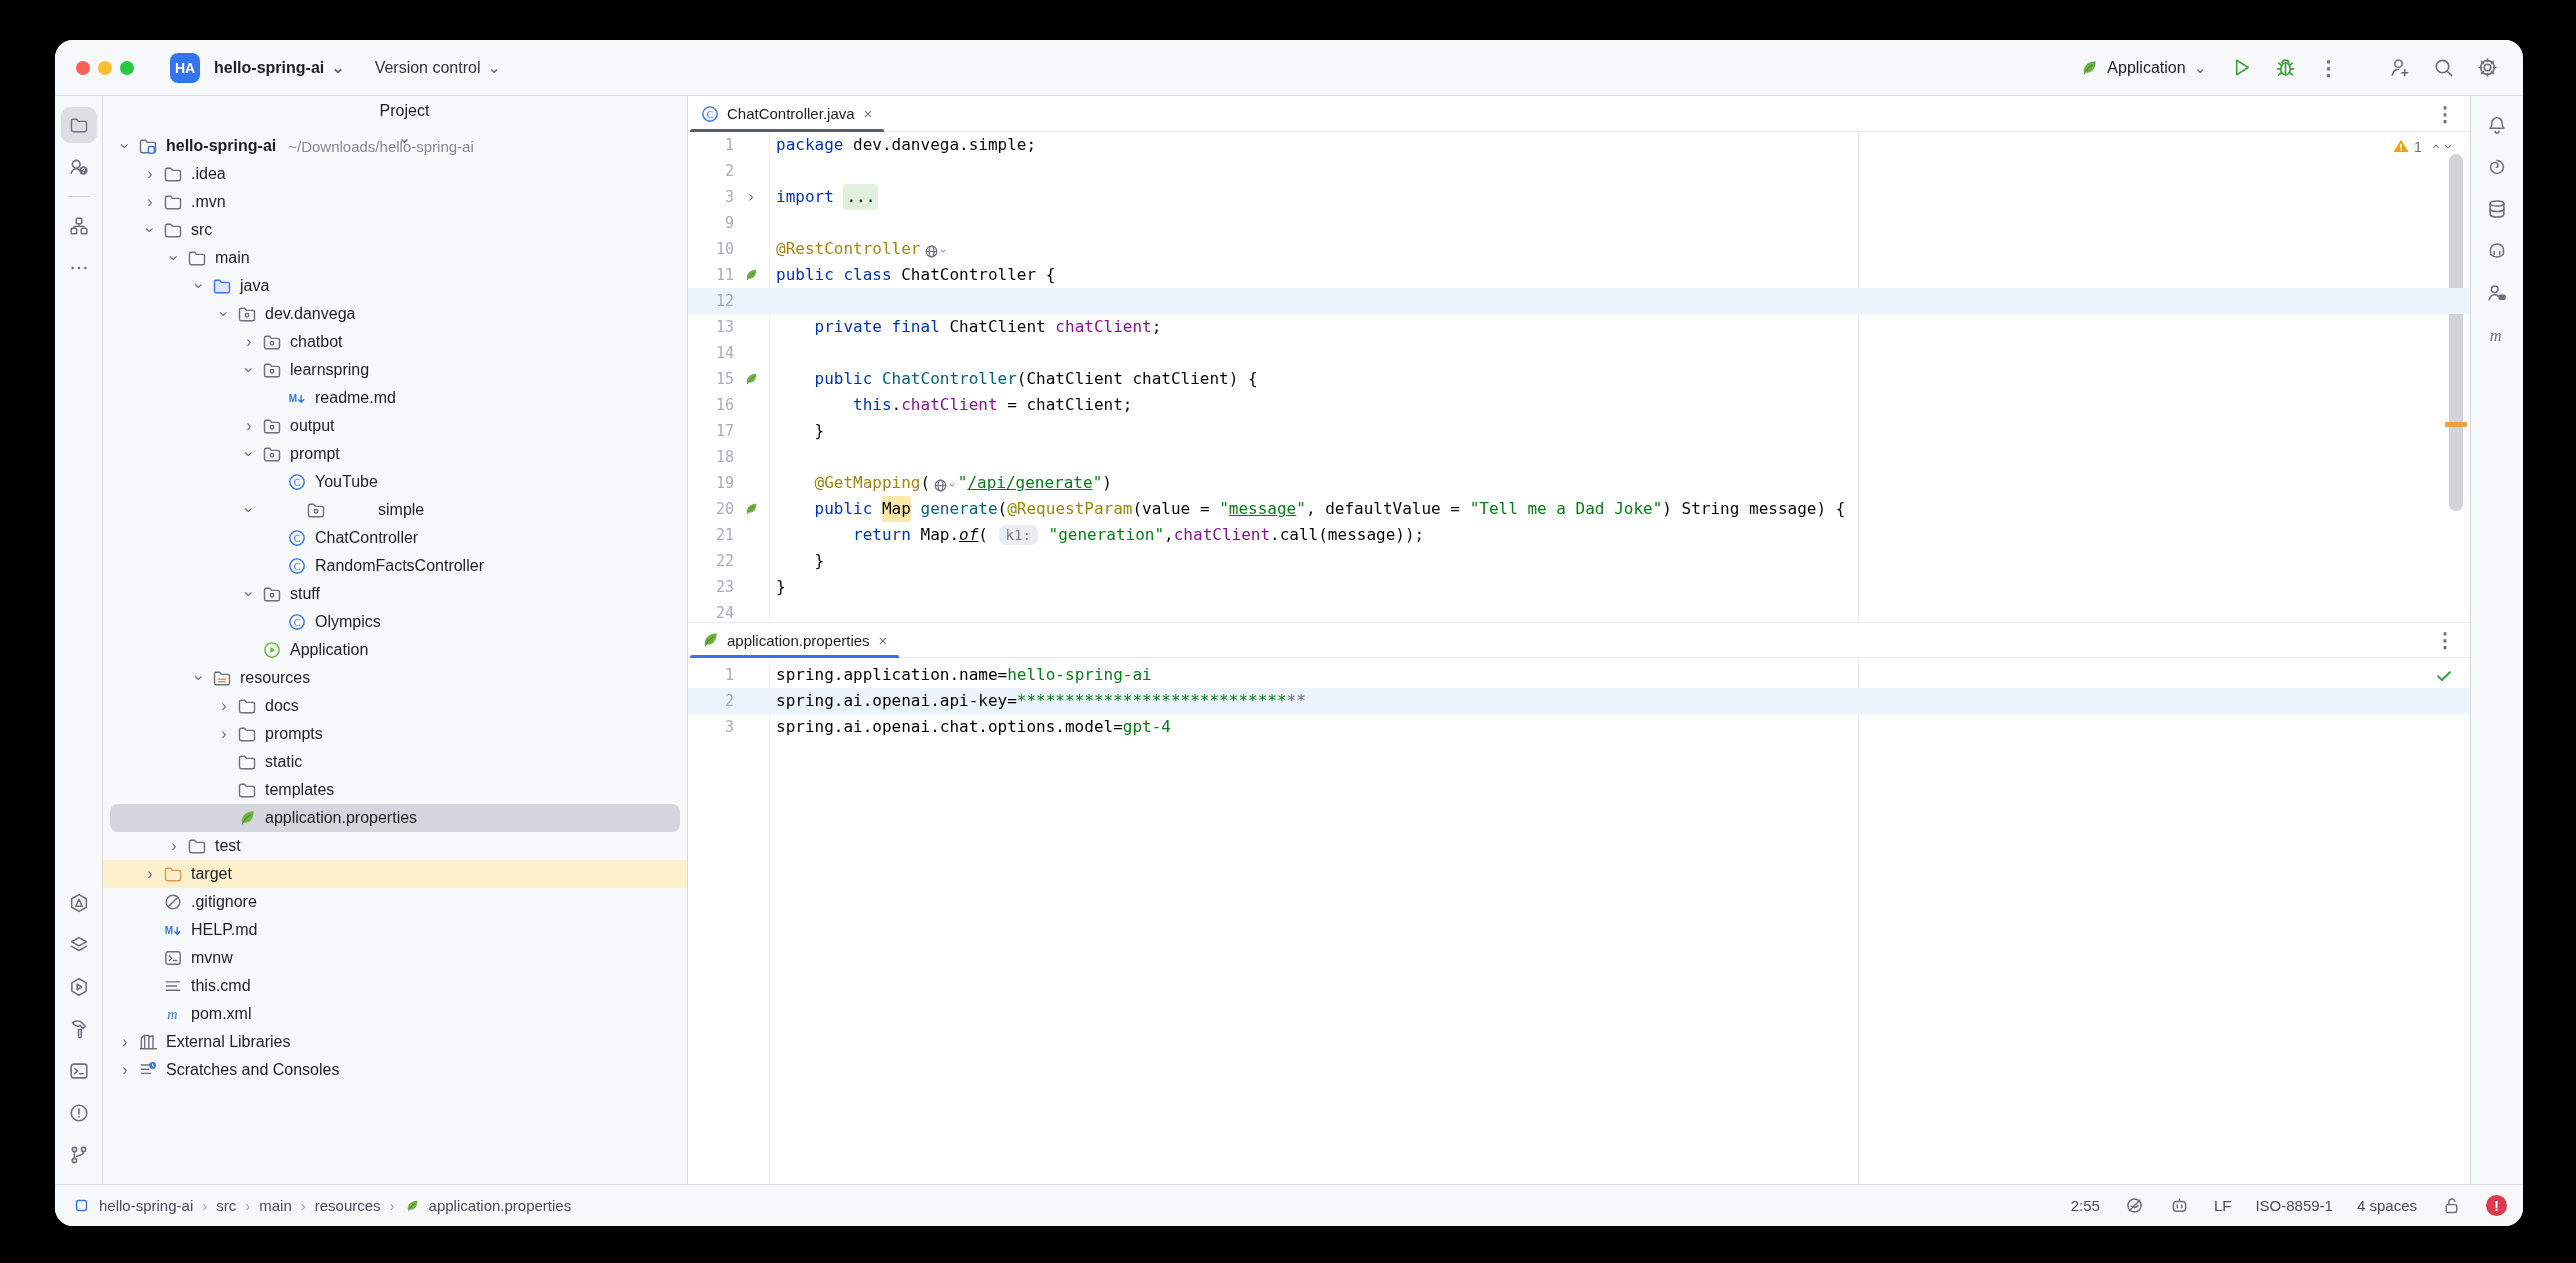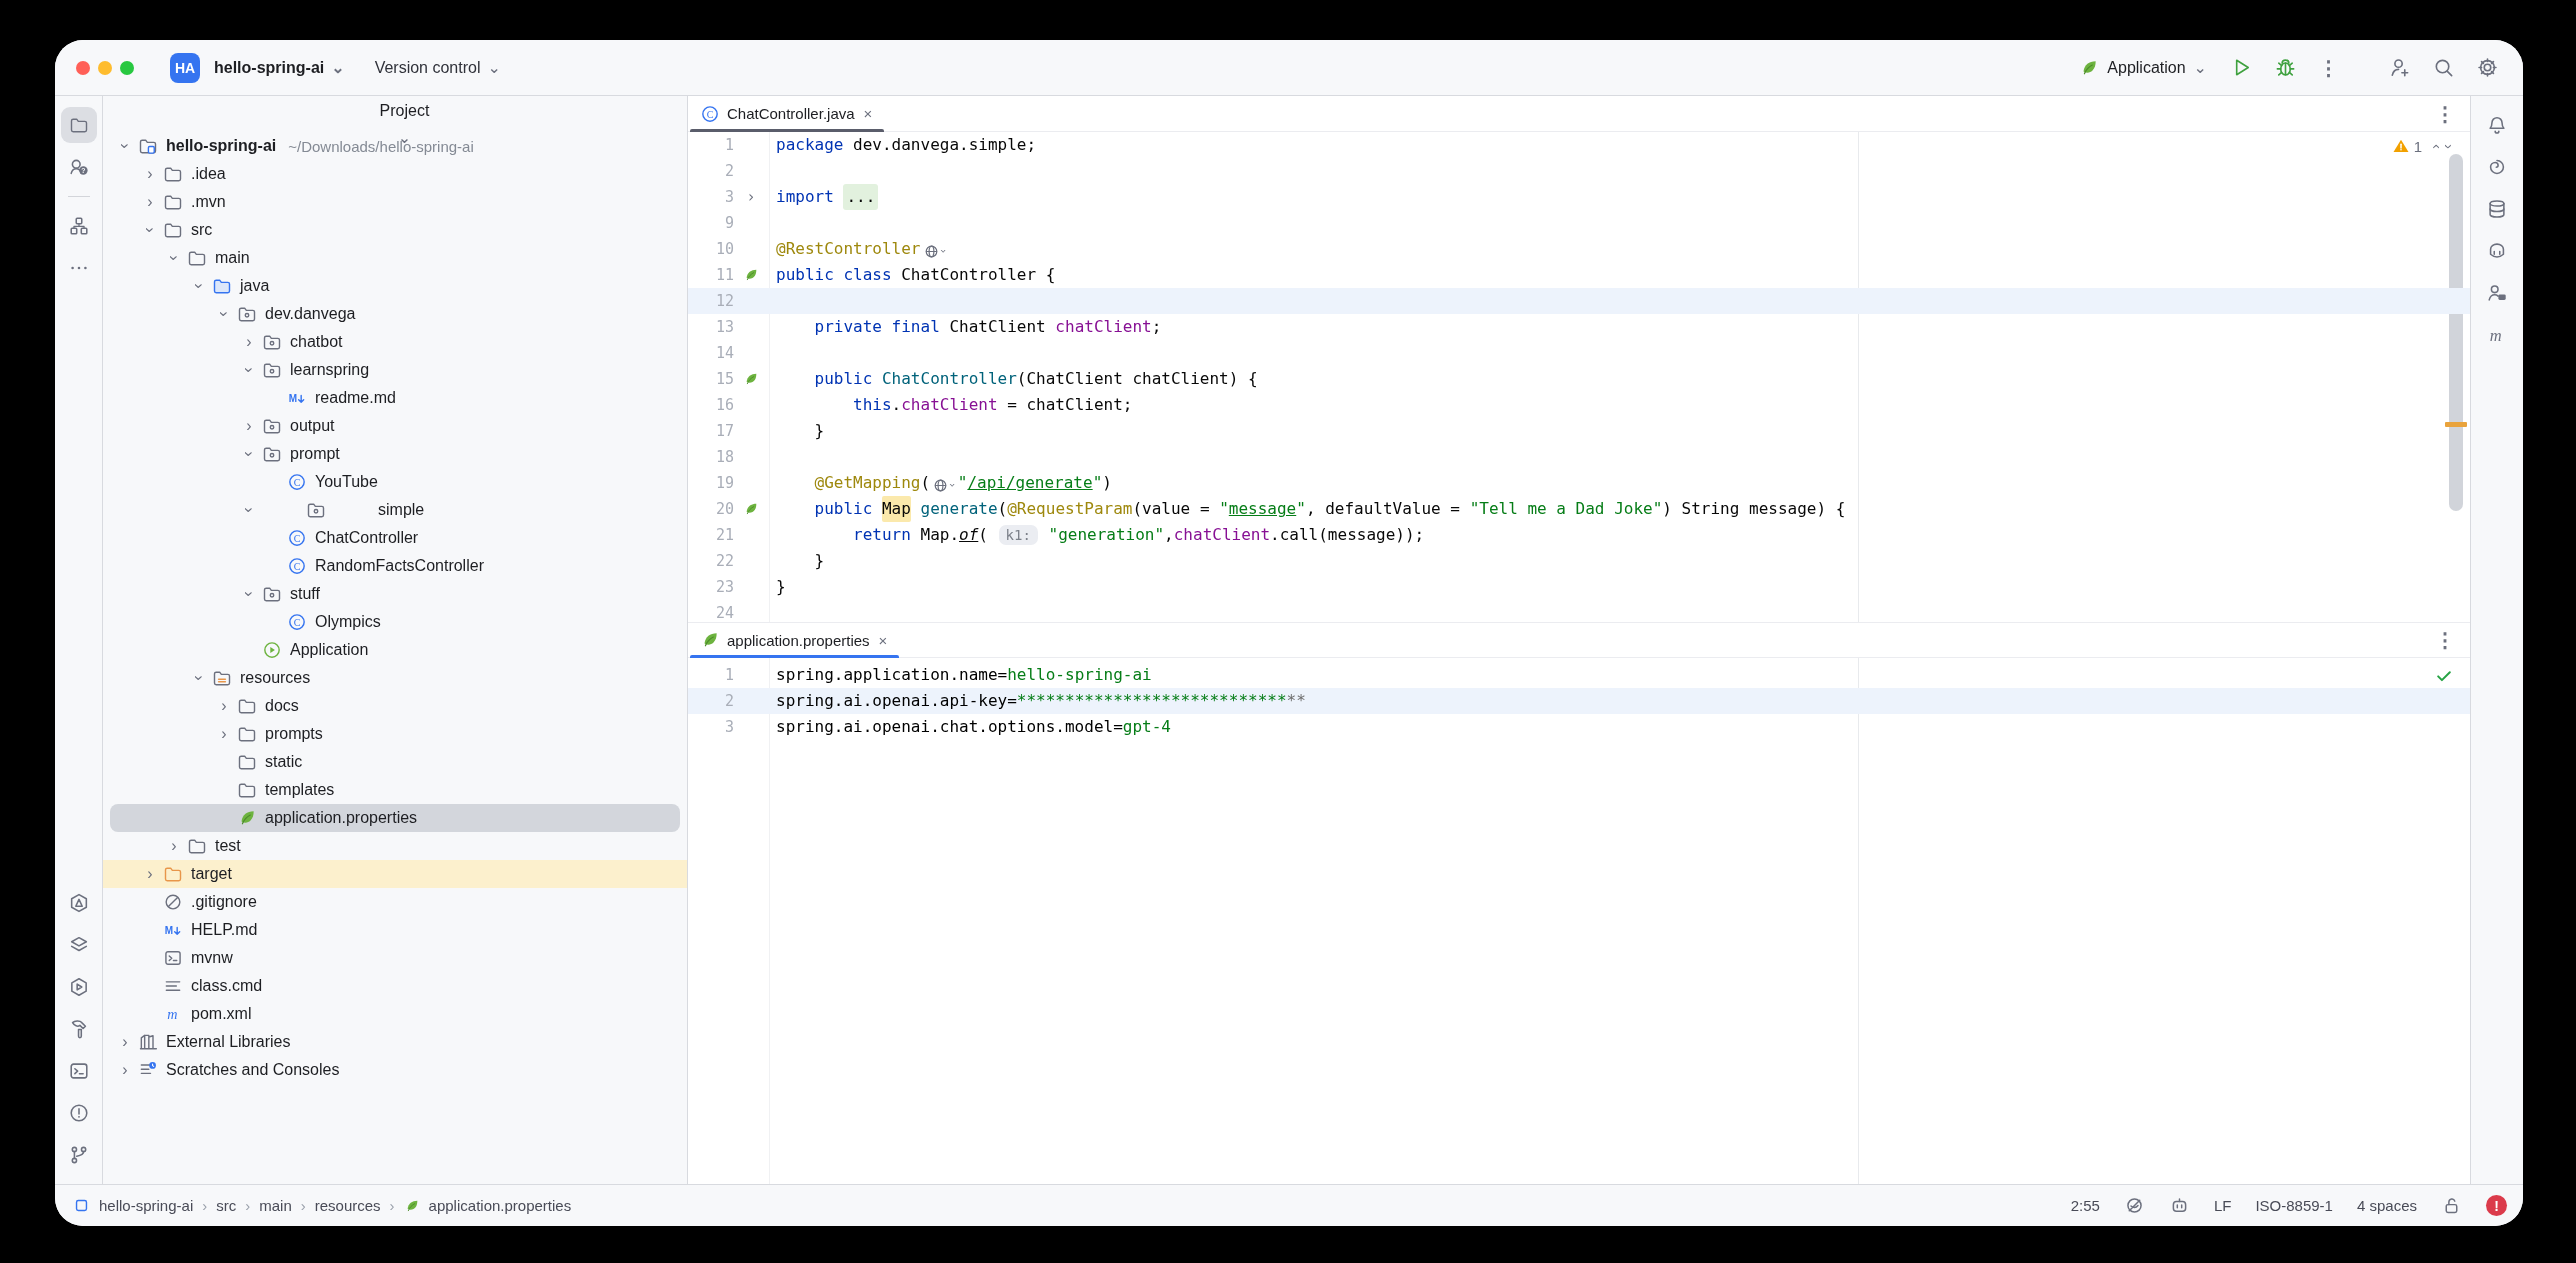--- a/index.html
+++ b/index.html
@@ -1,18 +1,18 @@
 <!DOCTYPE html>
 <html><head>
 <meta charset="utf-8">
 <style>
   * { margin:0; padding:0; box-sizing:border-box; }
   html,body { width:2576px; height:1264px; background:#000; font-family:"Liberation Sans",sans-serif; }
   .window{ position:absolute; left:55px; top:40px; width:2468px; height:1186px; background:#f7f8fa;
-           border-radius:28px; overflow:hidden; box-shadow:0 30px 79px rgba(0,0,0,.55); display:flex; flex-direction:column;}
+           border-radius:18px; overflow:hidden; box-shadow:0 30px 79px rgba(0,0,0,.55); display:flex; flex-direction:column;}
   
   .titlebar{ height:56px; flex:0 0 56px; display:flex; align-items:center; border-bottom:1px solid #d8dadf; background:#f7f8fa;}
   .lights{ display:flex; gap:8px; margin-left:21px;}
   .light{ width:14px; height:14px; border-radius:50%;}
   .appbadge{ width:30px; height:30px; border-radius:8px; background:#3574F0; color:#fff; font-weight:bold;
              font-size:14px; display:flex; align-items:center; justify-content:center; margin-left:36px; letter-spacing:0;}
   .tbbtn{ display:flex; align-items:center; gap:7px; padding:6px 10px; border-radius:8px; color:#1d1e22; font-size:16px; cursor:default;}
   .tbbtn .chev{ color:#6c707e; }
   .tb-right{ margin-left:auto; display:flex; align-items:center; gap:8px; margin-right:18px;}
   .tb-right .sep{ width:18px;}
@@ -559,21 +559,21 @@
             </span>
             <span class="tlabel">mvnw</span>
           </div>
           <div class="trow" style="padding-left: 35px;">
             <span class="tchev"></span>
             <span class="ticon">
               <svg width="20" height="20" viewBox="0 0 24 24" fill="none" stroke="#6C707E" stroke-width="1.7" stroke-linecap="round" stroke-linejoin="round">
                 <path d="M4 7h16M4 12h12M4 17h16"></path>
               </svg>
             </span>
-            <span class="tlabel">class.cmd</span>
+            <span class="tlabel">this.cmd</span>
           </div>
           <div class="trow" style="padding-left: 35px;">
             <span class="tchev"></span>
             <span class="ticon">
               <svg width="20" height="20" viewBox="0 0 24 24" fill="none" stroke="#6C707E" stroke-width="1.7" stroke-linecap="round" stroke-linejoin="round">
                 <text x="5" y="17.5" font-size="17" font-style="italic" font-family="Liberation Serif,serif" fill="#3574F0" stroke="none">m</text>
               </svg>
             </span>
             <span class="tlabel">pom.xml</span>
           </div>

